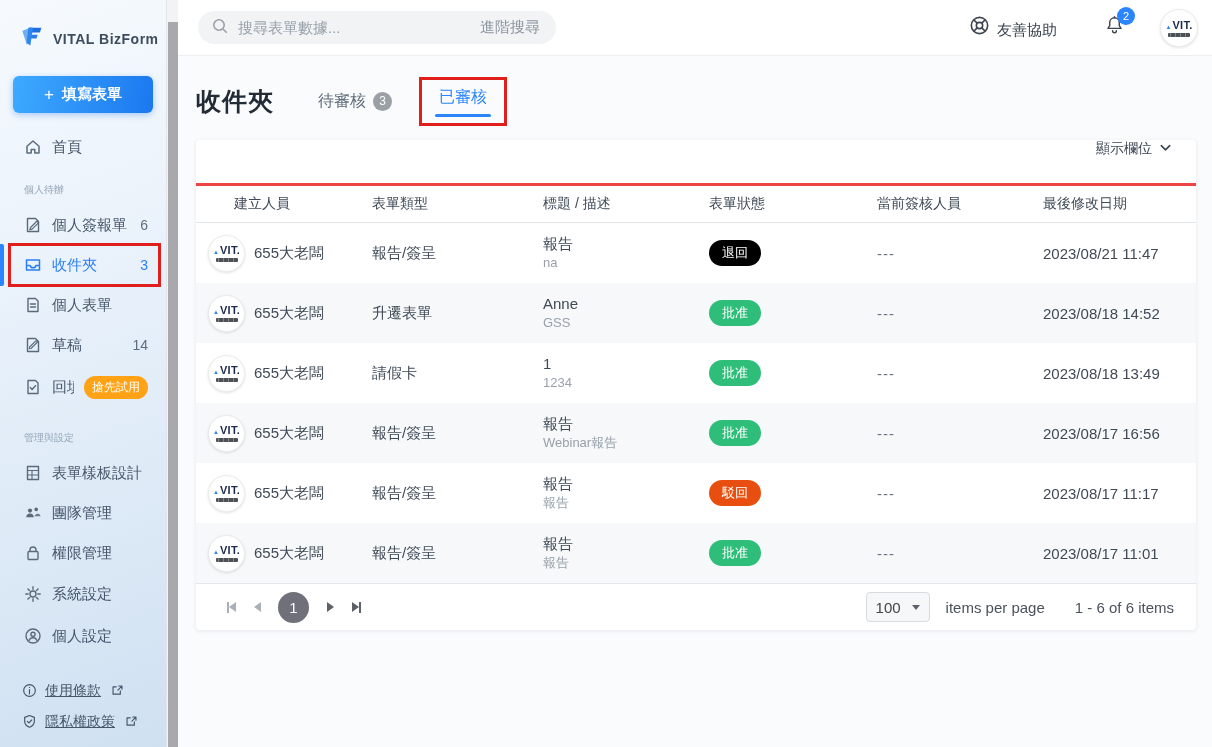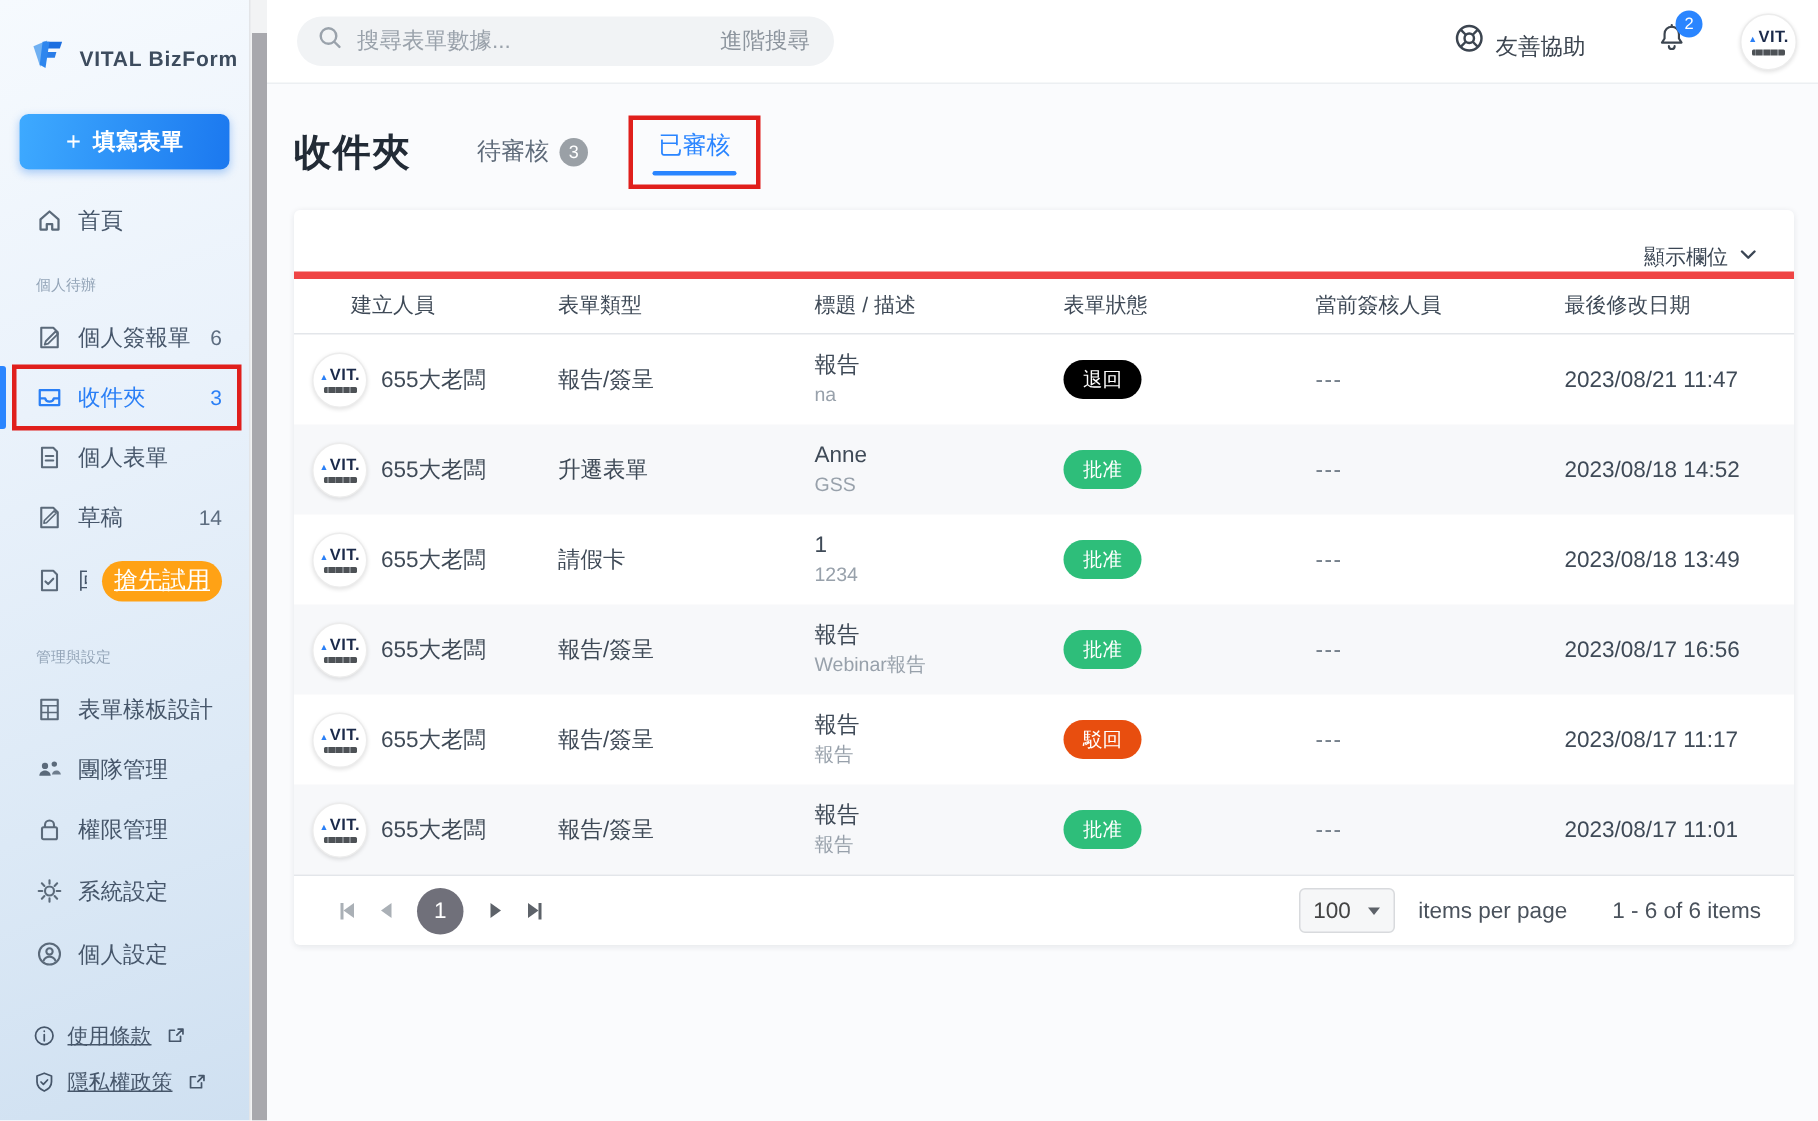--- a/index.html
+++ b/index.html
@@ -19,21 +19,21 @@
   .nav { margin-top:14px; display:flex; flex-direction:column; flex:1 1 auto; }
   .nav-item { position:relative; height:40px; display:flex; align-items:center; gap:10px; padding:0 18px 0 24px;
     color:#46566a; font-size:15px; cursor:pointer; flex:none; }
   .nav-item .nav-label { flex:1 1 auto; white-space:nowrap; overflow:hidden; }
   .nav-item .nav-count { font-size:14px; color:#5d6d80; }
   .nav-item.active { color:#2a7ff6; }
   .nav-item.active .nav-count { color:#2a7ff6; }
   .active-bar { position:absolute; left:0; top:-1px; width:4px; height:42px; background:#2a85ff; border-radius:0 2px 2px 0; }
   .red-box { position:absolute; left:8px; right:5px; top:-2px; bottom:-2px; border:3px solid #e01f1c; pointer-events:none; }
   .section-label { height:38px; padding:16px 0 0 24px; font-size:10px; color:#94a5b8; flex:none; }
-  .trial-badge { background:#ffa215; color:#fff; font-size:16px; padding:3px 8px; border-radius:999px; white-space:nowrap;text-decoration:underline; }
+  .trial-badge { background:#ffa215; color:#fff; font-size:12px; padding:3px 8px; border-radius:999px; white-space:nowrap; }
   .nav-icon { width:18px; height:18px; flex:none; display:flex; align-items:center; justify-content:center; }
   .nav-icon svg { display:block; }
   .sidebar-spacer { flex:1 1 auto; }
   .footer-links { flex:none; padding:0 0 10px 20px; }
   .footer-link { height:31px; display:flex; align-items:center; gap:7px; color:#46566a; font-size:14px; cursor:pointer; }
   .footer-link .link-text { text-decoration:underline; }
 
   
   .scrollstrip { position:absolute; left:166px; top:0; width:12px; height:747px; background:#f2f3f4; border-left:1px solid #e3e5e8; }
   .scroll-thumb { position:absolute; left:1px; top:22px; width:10px; height:725px; background:#a8a8ad; }
@@ -65,21 +65,21 @@
   .page-title { font-size:25px; font-weight:bold; color:#222b36; letter-spacing:1px; }
   .tab { display:flex; align-items:center; gap:7px; font-size:16px; color:#5f6b7a; cursor:pointer; }
   .tab-pending { margin-left:44px; }
   .tab-badge { width:19px; height:19px; border-radius:50%; background:#9aa0a6; color:#fff; font-size:12px; display:flex; align-items:center; justify-content:center; }
   .tab-active-box { margin-left:27px; border:3px solid #e01f1c; padding:7px 13px 6px; }
   .tab-reviewed { flex-direction:column; gap:0; color:#2a85ff; }
   .tab-underline { margin-top:6px; width:56px; height:3px; background:#2a85ff; border-radius:2px; }
 
   
   .card { margin:16px 16px 0 18px; background:#fff; border-radius:4px; box-shadow:0 1px 4px rgba(27,35,48,.09); overflow:hidden; }
-  .controls-row { height:46px; display:flex; align-items:flex-end; justify-content:flex-end; padding:0 24px; border-bottom:5px solid #ef4444;font-family:Liberation Mono, monospace; }
+  .controls-row { height:46px; display:flex; align-items:flex-start; justify-content:flex-end; padding:0 24px; border-bottom:3px solid #ef4444;font-family:Liberation Mono, monospace; }
   .show-columns { display:flex; align-items:center; gap:7px; font-size:14px; color:#3b4654; cursor:pointer; }
   .thead { display:grid; grid-template-columns:152px 171px 166px 168px 166px 1fr; padding:0 24px; height:37px; align-items:center;
     border-bottom:1px solid #e3e6ea; font-size:14px; color:#3f4a57; }
   .trow { display:grid; grid-template-columns:164px 171px 166px 168px 166px 1fr; padding:0 24px 0 12px; height:60px; align-items:center;
     font-size:15px; color:#3f4a57; cursor:pointer; }
   .trow.alt { background:#f7f8fa; }
   .creator-cell { display:flex; align-items:center; gap:9px; }
   .row-avatar { width:37px; height:37px; }
   .cell-title .t1 { font-size:15px; color:#3f4a57; line-height:1.35; }
   .cell-title .t2 { font-size:13px; color:#98a1ab; line-height:1.35; }

